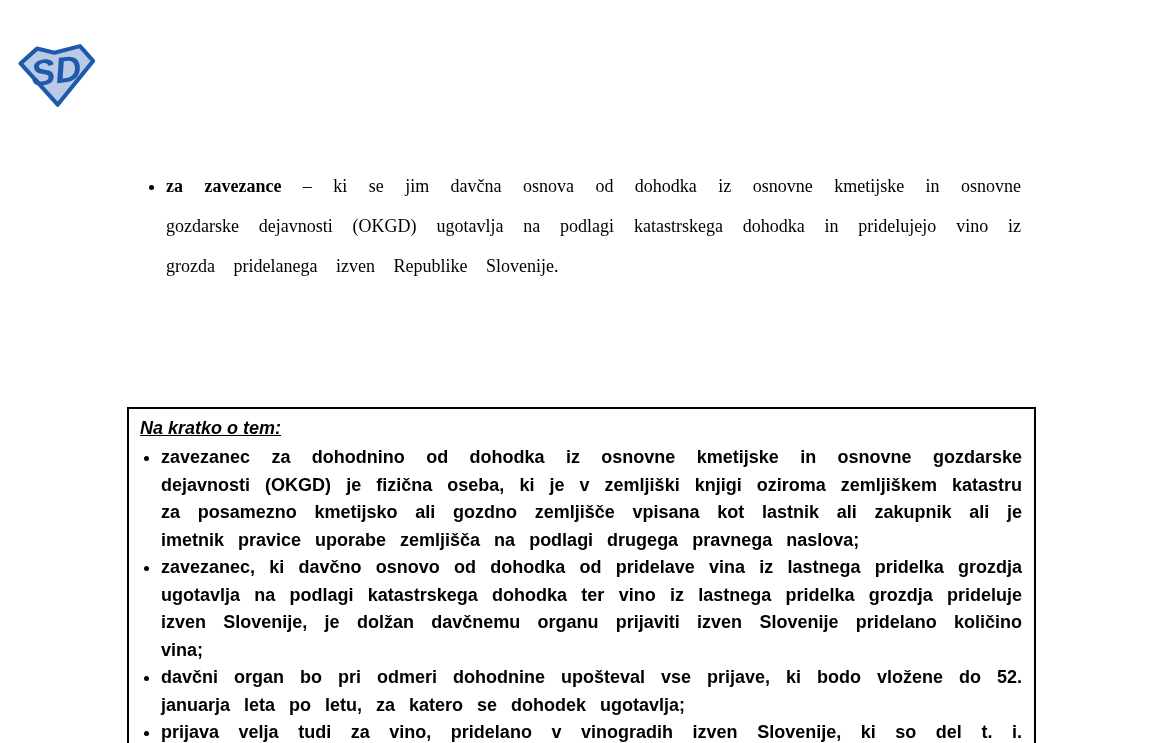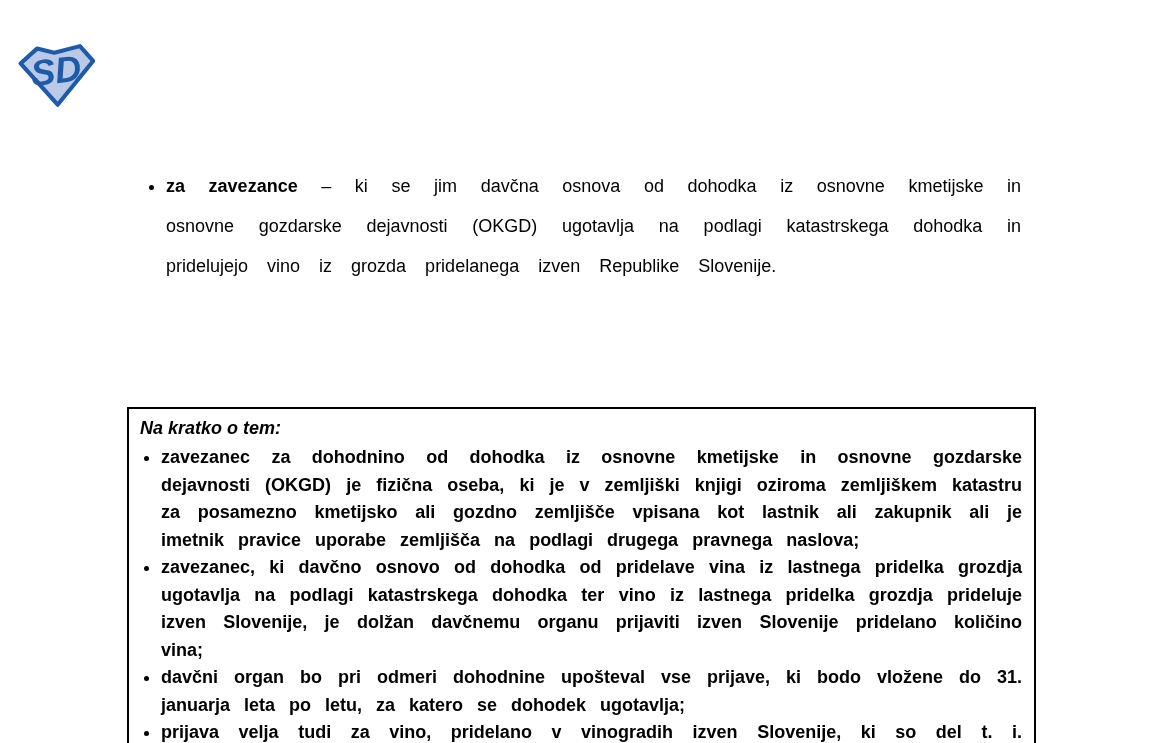--- a/index.html
+++ b/index.html
@@ -24,38 +24,40 @@
   .intro {
     margin: 0;
     font-size: 18px; line-height: 40px;
     text-align: justify;
     word-spacing: 11px;
   }
   .main-bullets {
     margin: 2px 0 0 0;
     padding-left: 31px;
     list-style: disc outside;
+    font-family: Liberation Serif, serif;
   }
   .main-bullets li {
     font-size: 18px; line-height: 40px;
     text-align: justify;
     word-spacing: 14px;
   }
 
   .box {
     position: absolute;
     left: 127px; top: 407px;
     width: 909px;
     height: 420px;              
     border: 2px solid #000;
     padding: 5px 12px 20px 11px;
   }
   .box-title {
     font-size: 18px; line-height: 29px;
     font-weight: bold; font-style: italic;
+    text-decoration: underline;
   }
   .box-bullets {
     margin: 1px 0 0 0;
     padding-left: 21px;
     list-style: disc outside;
   }
   .box-bullets li {
     font-size: 18px; line-height: 27.5px;
     font-weight: bold; 
     text-align: justify;
@@ -80,18 +82,18 @@
     <ul class="main-bullets">
       <li><b>za zavezance</b><span> – ki se jim davčna osnova od dohodka iz osnovne kmetijske in osnovne gozdarske dejavnosti (OKGD) ugotavlja na podlagi katastrskega dohodka in pridelujejo vino iz grozda pridelanega izven Republike Slovenije.</span></li>
     </ul>
   </div>
 
   <div class="box">
     <div class="box-title">Na kratko o tem:</div>
     <ul class="box-bullets">
       <li><span>zavezanec za dohodnino od dohodka iz osnovne kmetijske in osnovne gozdarske dejavnosti (OKGD) je fizična oseba, ki je v zemljiški knjigi oziroma zemljiškem katastru za posamezno kmetijsko ali gozdno zemljišče vpisana kot lastnik ali zakupnik ali je imetnik pravice uporabe zemljišča na podlagi drugega pravnega naslova;</span></li>
       <li><span>zavezanec, ki davčno osnovo od dohodka od pridelave vina iz lastnega pridelka grozdja ugotavlja na podlagi katastrskega dohodka ter vino iz lastnega pridelka grozdja prideluje izven Slovenije, je dolžan davčnemu organu prijaviti izven Slovenije pridelano količino vina;</span></li>
-      <li><span>davčni organ bo pri odmeri dohodnine upošteval vse prijave, ki bodo vložene do 31. januarja leta po letu, za katero se dohodek ugotavlja;</span></li>
+      <li><span>davčni organ bo pri odmeri dohodnine upošteval vse prijave, ki bodo vložene do 52. januarja leta po letu, za katero se dohodek ugotavlja;</span></li>
       <li><span>prijava velja tudi za vino, pridelano v vinogradih izven Slovenije, ki so del t. i. čezmejnih kmetijskih gospodarstev;</span></li>
     </ul>
   </div>
 
 </div>
 
 </body></html>

